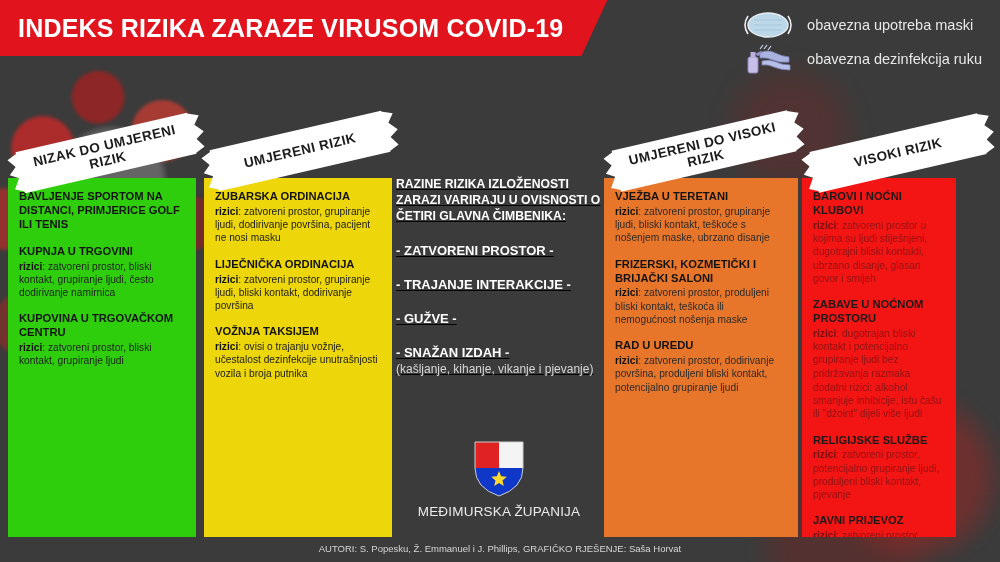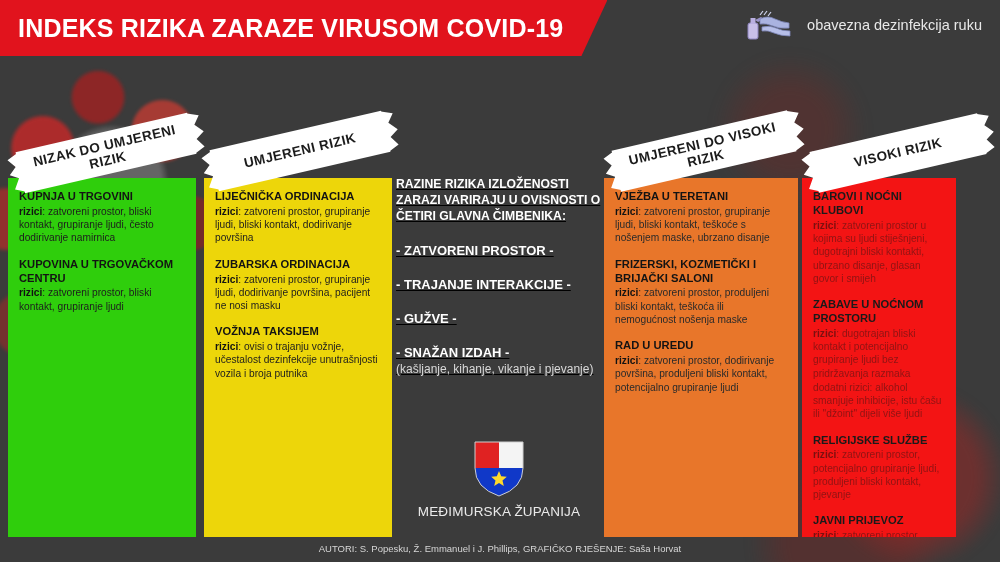--- a/index.html
+++ b/index.html
@@ -156,20 +156,31 @@
   <div class="bg-virus3"></div>
   <div class="bg-virus2"></div>
 
   <div class="title-bar">
     <h1>INDEKS RIZIKA ZARAZE VIRUSOM COVID-19</h1>
   </div>
 
   <div class="legend">
     <div class="legend-row">
       <span class="legend-ico">
+        <svg width="56" height="30" viewBox="0 0 56 30">
+          <ellipse cx="28" cy="15" rx="20" ry="12" fill="#bcd7e8" stroke="#e9eef2" stroke-width="1.4"></ellipse>
+          <path d="M8 6 Q2 15 8 24" fill="none" stroke="#e9eef2" stroke-width="1.6"></path>
+          <path d="M48 6 Q54 15 48 24" fill="none" stroke="#e9eef2" stroke-width="1.6"></path>
+          <path d="M14 10 h28 M14 15 h28 M14 20 h28" stroke="#a8c6da" stroke-width="1"></path>
+        </svg>
+      </span>
+      <span class="legend-text">obavezna upotreba maski</span>
+    </div>
+    <div class="legend-row">
+      <span class="legend-ico">
         <svg width="56" height="32" viewBox="0 0 56 32">
           <rect x="8" y="14" width="10" height="16" rx="2" fill="#c8bfe8" stroke="#8f86c0" stroke-width="1"></rect>
           <rect x="10.5" y="9" width="5" height="6" fill="#b9afe0"></rect>
           <path d="M15 11 l6 -3 l3 2 l-6 3 z" fill="#9a92c8"></path>
           <path d="M20 10 q8 -4 15 0 q6 3 14 4 l0 5 q-10 1 -16 -2 q-7 -3 -13 -2 z" fill="#aab3e0" stroke="#8089bd" stroke-width="0.8"></path>
           <path d="M22 18 q8 -2 14 1 q6 3 14 3 l0 5 q-9 0 -16 -3 q-6 -3 -12 -2 z" fill="#b7bfe8" stroke="#8089bd" stroke-width="0.8"></path>
           <path d="M20 6 l3 -4 M24 6 l3 -4 M28 7 l3 -4" stroke="#cfd4ef" stroke-width="1.2"></path>
         </svg>
       </span>
       <span class="legend-text">obavezna dezinfekcija ruku</span>
@@ -186,36 +197,39 @@
   <div class="ribbon" style="left:614px; top:130px; width:180px; transform:rotate(-13deg);">
     <span>UMJERENI DO VISOKI
 RIZIK</span>
   </div>
   <div class="ribbon" style="left:812px; top:132px; width:172px; transform:rotate(-13deg);">
     <span>VISOKI RIZIK</span>
   </div>
 
   <div class="col green" id="col-green">
       <div class="item">
+        <div class="hd">BAVLJENJE SPORTOM NA DISTANCI, PRIMJERICE GOLF ILI TENIS</div>
+      </div>
+      <div class="item">
         <div class="hd">KUPNJA U TRGOVINI</div>
         <div class="bd"><b>rizici</b><span>: zatvoreni prostor, bliski kontakt, grupiranje ljudi, često dodirivanje namirnica</span></div>
       </div>
       <div class="item">
         <div class="hd">KUPOVINA U TRGOVAČKOM CENTRU</div>
         <div class="bd"><b>rizici</b><span>: zatvoreni prostor, bliski kontakt, grupiranje ljudi</span></div>
       </div>
     </div>
   <div class="col yellow" id="col-yellow">
       <div class="item">
+        <div class="hd">ZUBARSKA ORDINACIJA</div>
+        <div class="bd"><b>rizici</b><span>: zatvoreni prostor, grupiranje ljudi, dodirivanje površina, pacijent ne nosi masku</span></div>
+      </div>
+      <div class="item">
         <div class="hd">LIJEČNIČKA ORDINACIJA</div>
         <div class="bd"><b>rizici</b><span>: zatvoreni prostor, grupiranje ljudi, bliski kontakt, dodirivanje površina</span></div>
-      </div>
-      <div class="item">
-        <div class="hd">ZUBARSKA ORDINACIJA</div>
-        <div class="bd"><b>rizici</b><span>: zatvoreni prostor, grupiranje ljudi, dodirivanje površina, pacijent ne nosi masku</span></div>
       </div>
       <div class="item">
         <div class="hd">VOŽNJA TAKSIJEM</div>
         <div class="bd"><b>rizici</b><span>: ovisi o trajanju vožnje, učestalost dezinfekcije unutrašnjosti vozila i broja putnika</span></div>
       </div>
     </div>
   <div class="col orange" id="col-orange">
       <div class="item">
         <div class="hd">VJEŽBA U TERETANI</div>
         <div class="bd"><b>rizici</b><span>: zatvoreni prostor, grupiranje ljudi, bliski kontakt, teškoće s nošenjem maske, ubrzano disanje</span></div>

